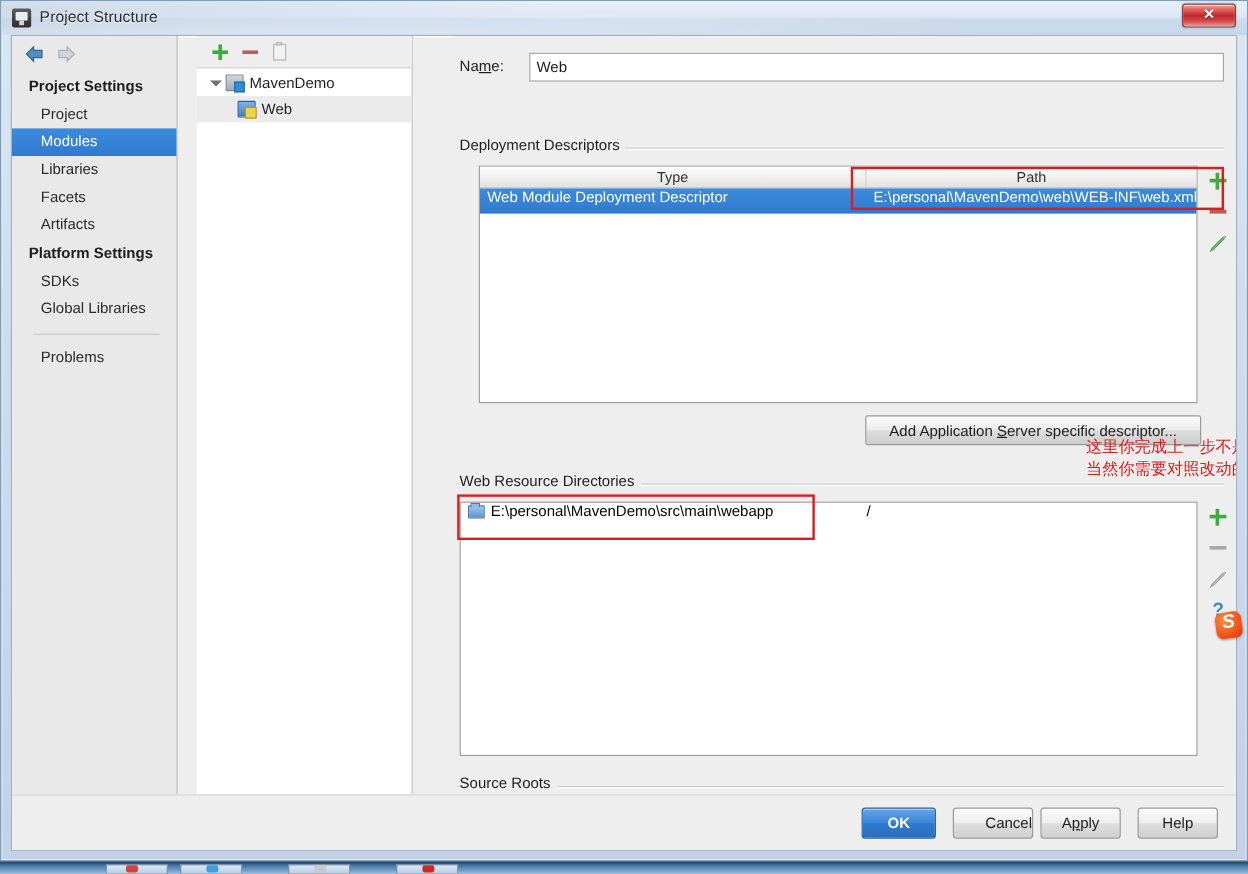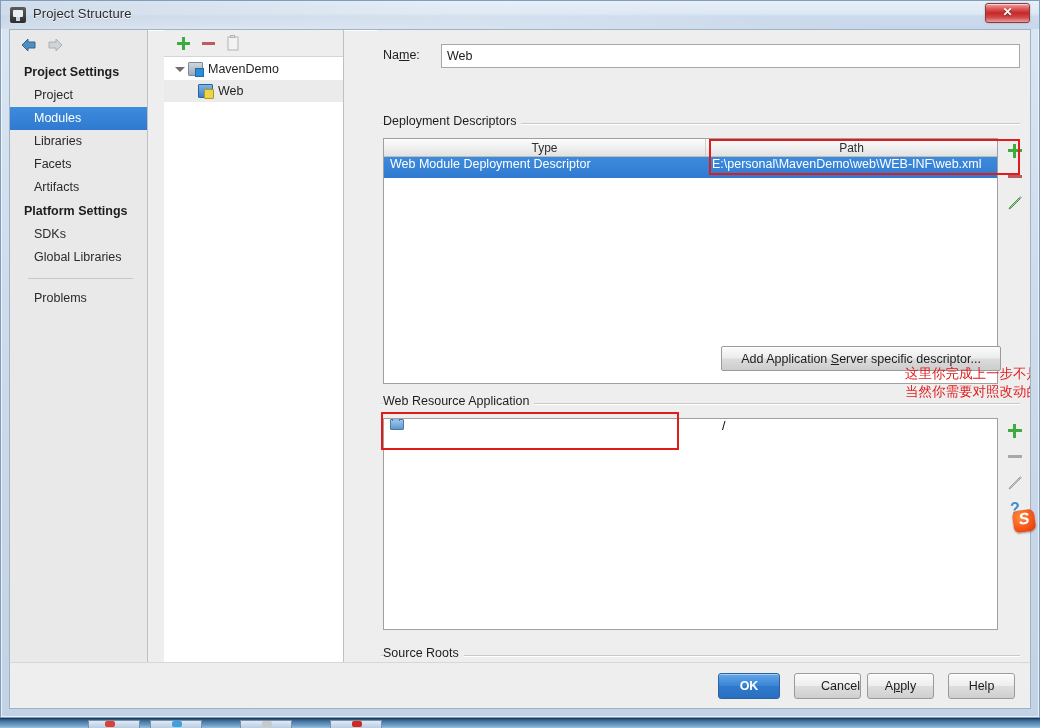--- a/index.html
+++ b/index.html
@@ -385,21 +385,21 @@
       <div id="name-row">
         <div id="name-label">Na<u>m</u>e:</div>
         <input id="name-input" type="text" value="Web" style="">
       </div>
 
       <div class="grp" style="top:84px;">
         <span class="t">Deployment Descriptors</span>
         <span class="r"></span>
       </div>
 
-      <div class="tbl" id="dd-table" style="left:6px; top:108px; right:32px; height:246px;">
+      <div class="tbl" id="dd-table" style="left:22px; top:108px; right:32px; height:198px;">
         <div class="thead">
           <div class="th" style="flex:0 0 322px;">Type</div>
           <div class="th">Path</div>
         </div>
         <div class="trow sel">
           <div class="td" style="flex:0 0 322px;">Web Module Deployment Descriptor</div>
           <div class="td">E:\personal\MavenDemo\web\WEB-INF\web.xml</div>
         </div>
       </div>
 
@@ -422,28 +422,29 @@
       <div id="add-desc-btn">
         <span><span>Add Application </span><u>S</u><span>erver specific descriptor...</span></span>
       </div>
 
       <div id="annotation">
         <div>这里你完成上一步不是这样的吧！你可以先把他改成这样</div>
         <div><span>当然你需要对照改动的是 </span><span class="mono">\src\main\webapp</span></div>
       </div>
 
       <div class="grp" style="top:364px;">
-        <span class="t">Web Resource Application</span>
+        <span class="t">Web Resource Directories</span>
         <span class="r"></span>
       </div>
 
       <div class="tbl" id="wrd-table" style="left:6px; top:388px; right:32px; height:212px;">
         <div class="trow">
           <div class="td" style="flex:0 0 332px;">
             <span class="folder-ic"></span>
+            <span>E:\personal\MavenDemo\src\main\webapp</span>
           </div>
           <div class="td">/</div>
         </div>
       </div>
 
       <div class="side-tools" style="right:2px; top:388px;">
         <div class="st-btn st-plus">
           <div class="ph"></div>
             <div class="pv"></div>
         </div>

